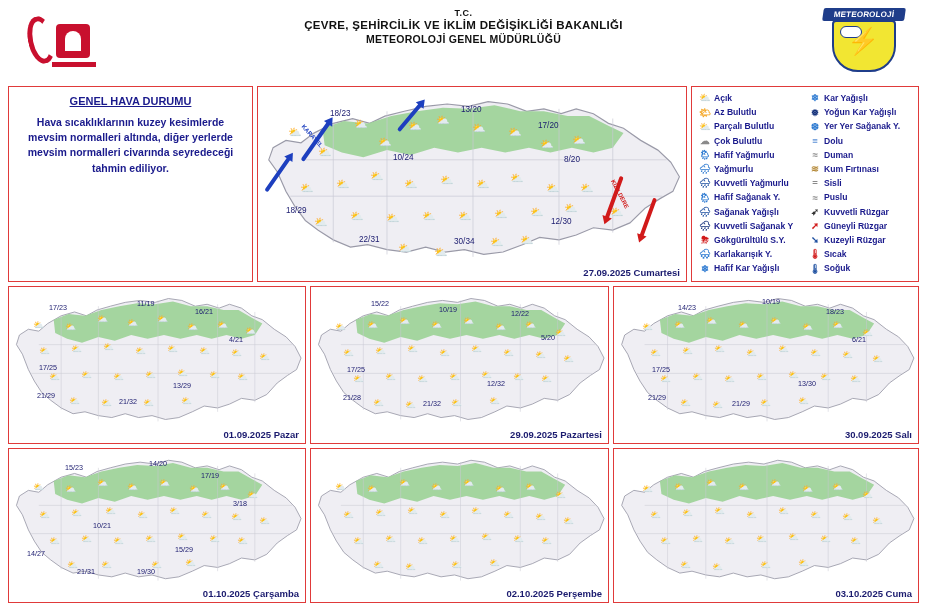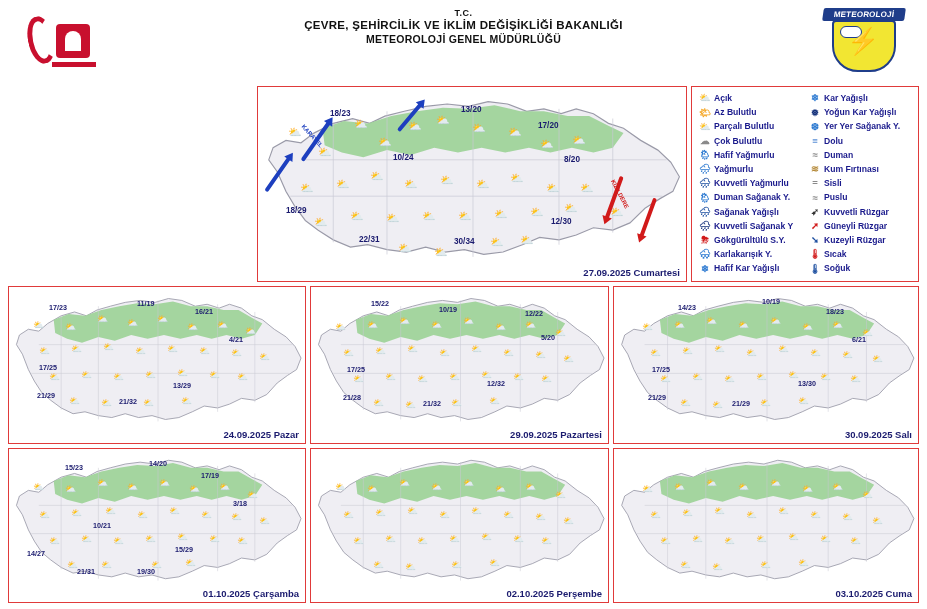--- a/index.html
+++ b/index.html
@@ -183,21 +183,21 @@
   .wicon {
     position: absolute;
     font-size: 11px;
     line-height: 1;
     user-select: none;
   }
   .wicon.sm { font-size: 9px; }
   .temp {
     position: absolute;
     font-size: 7.2px;
-    font-weight: bold;
+    font-weight: normal;
     color: #1a1a6e;
     white-space: nowrap;
   }
   .temp.main { font-size: 8.2px; }
 
   .arrow {
     position: absolute;
     transform-origin: center;
   }
   .arrow .shaft {
@@ -240,20 +240,24 @@
 
     <div class="logo-right">
       <div class="mgm-band">METEOROLOJİ</div>
       <div class="mgm-shield">
         <div class="cloudi"></div>
         <div class="bolt">⚡</div>
       </div>
     </div>
   </div>
 
+  <div class="panel" id="summary">
+    <div class="title">GENEL HAVA DURUMU</div>
+    <div class="body">Hava sıcaklıklarının kuzey kesimlerde mevsim normalleri altında, diğer yerlerde mevsim normalleri civarında seyredeceği tahmin ediliyor.</div>
+  </div>
 
   <div class="panel" id="main-map">
     <div class="map-canvas">
         <svg class="turkey" width="430" height="182" viewBox="0 0 400 150" preserveAspectRatio="none">
           <rect x="0" y="0" width="400" height="150" fill="#ffffff"></rect>
           <path d="M18,70 L10,60 L14,50 L26,44 L40,46 L52,38 L70,30 L88,26 L104,30 L118,24 L136,20 L156,16 L176,14 L196,16 L214,12 L232,14 L250,20 L266,18 L282,22 L296,18 L312,22 L326,30 L340,34 L356,44 L372,52 L384,62 L392,74 L386,86 L374,92 L360,100 L346,112 L330,118 L312,116 L296,122 L280,126 L262,124 L246,130 L228,136 L210,138 L192,134 L174,136 L156,132 L138,136 L120,134 L102,130 L86,132 L70,126 L56,118 L44,110 L34,98 L26,86 Z" fill="#efeef3" stroke="#9a9aa8" stroke-width="1"></path>
           <path d="M60,34 L80,28 L102,30 L124,24 L148,20 L172,17 L196,18 L220,15 L244,20 L266,20 L288,24 L308,24 L326,32 L340,38 L330,50 L312,54 L292,50 L272,54 L252,50 L230,54 L208,50 L186,54 L164,50 L142,56 L120,52 L98,58 L78,54 L62,48 Z" fill="#9fd39a" opacity="0.95"></path>
           <g stroke="#c9c9d4" stroke-width="0.6" fill="none">
             <line x1="40" y1="60" x2="380" y2="60"></line>
             <line x1="30" y1="90" x2="376" y2="90"></line>
@@ -357,21 +361,21 @@
           <div class="legend-item">
             <span class="legend-ico" style="color: rgb(45, 122, 209);">🌧</span>
             <span>Yağmurlu</span>
           </div>
           <div class="legend-item">
             <span class="legend-ico" style="color: rgb(29, 79, 160);">🌧</span>
             <span>Kuvvetli Yağmurlu</span>
           </div>
           <div class="legend-item">
             <span class="legend-ico" style="color: rgb(45, 122, 209);">🌦</span>
-            <span>Duman Sağanak Y.</span>
+            <span>Hafif Sağanak Y.</span>
           </div>
           <div class="legend-item">
             <span class="legend-ico" style="color: rgb(29, 79, 160);">🌧</span>
             <span>Sağanak Yağışlı</span>
           </div>
           <div class="legend-item">
             <span class="legend-ico" style="color: rgb(19, 48, 122);">🌧</span>
             <span>Kuvvetli Sağanak Y</span>
           </div>
           <div class="legend-item">
@@ -489,21 +493,21 @@
         <span class="wicon sm" style="left: 172px; top: 110px;">⛅</span>
         <span class="temp" style="left: 40px; top: 16px;">17/23</span>
         <span class="temp" style="left: 128px; top: 12px;">11/19</span>
         <span class="temp" style="left: 186px; top: 20px;">16/21</span>
         <span class="temp" style="left: 220px; top: 48px;">4/21</span>
         <span class="temp" style="left: 30px; top: 76px;">17/25</span>
         <span class="temp" style="left: 164px; top: 94px;">13/29</span>
         <span class="temp" style="left: 28px; top: 104px;">21/29</span>
         <span class="temp" style="left: 110px; top: 110px;">21/32</span>
       </div>
-    <div class="panel-label">24.09.2025 Pazar</div>
+    <div class="panel-label">01.09.2025 Pazar</div>
   </div>
   <div class="panel" id="day-29">
     <div class="map-canvas">
         <svg class="turkey" width="299" height="144" viewBox="0 0 400 150" preserveAspectRatio="none">
           <rect x="0" y="0" width="400" height="150" fill="#ffffff"></rect>
           <path d="M18,70 L10,60 L14,50 L26,44 L40,46 L52,38 L70,30 L88,26 L104,30 L118,24 L136,20 L156,16 L176,14 L196,16 L214,12 L232,14 L250,20 L266,18 L282,22 L296,18 L312,22 L326,30 L340,34 L356,44 L372,52 L384,62 L392,74 L386,86 L374,92 L360,100 L346,112 L330,118 L312,116 L296,122 L280,126 L262,124 L246,130 L228,136 L210,138 L192,134 L174,136 L156,132 L138,136 L120,134 L102,130 L86,132 L70,126 L56,118 L44,110 L34,98 L26,86 Z" fill="#efeef3" stroke="#9a9aa8" stroke-width="1"></path>
           <path d="M60,34 L80,28 L102,30 L124,24 L148,20 L172,17 L196,18 L220,15 L244,20 L266,20 L288,24 L308,24 L326,32 L340,38 L330,50 L312,54 L292,50 L272,54 L252,50 L230,54 L208,50 L186,54 L164,50 L142,56 L120,52 L98,58 L78,54 L62,48 Z" fill="#9fd39a" opacity="0.95"></path>
           <g stroke="#c9c9d4" stroke-width="0.6" fill="none">
             <line x1="40" y1="60" x2="380" y2="60"></line>
             <line x1="30" y1="90" x2="376" y2="90"></line>
@@ -536,21 +540,21 @@
         <span class="wicon sm" style="left: 138px; top: 86px;">⛅</span>
         <span class="wicon sm" style="left: 170px; top: 84px;">⛅</span>
         <span class="wicon sm" style="left: 202px; top: 86px;">⛅</span>
         <span class="wicon sm" style="left: 230px; top: 88px;">⛅</span>
         <span class="wicon sm" style="left: 62px; top: 112px;">⛅</span>
         <span class="wicon sm" style="left: 94px; top: 114px;">⛅</span>
         <span class="wicon sm" style="left: 140px; top: 112px;">⛅</span>
         <span class="wicon sm" style="left: 178px; top: 110px;">⛅</span>
         <span class="temp" style="left: 60px; top: 12px;">15/22</span>
         <span class="temp" style="left: 128px; top: 18px;">10/19</span>
-        <span class="temp" style="left: 214px; top: 22px; text-align: center;">12/22</span>
+        <span class="temp" style="left: 200px; top: 22px; text-align: center;">12/22</span>
         <span class="temp" style="left: 230px; top: 46px;">5/20</span>
         <span class="temp" style="left: 36px; top: 78px;">17/25</span>
         <span class="temp" style="left: 176px; top: 92px;">12/32</span>
         <span class="temp" style="left: 32px; top: 106px;">21/28</span>
         <span class="temp" style="left: 112px; top: 112px;">21/32</span>
       </div>
     <div class="panel-label">29.09.2025 Pazartesi</div>
   </div>
   <div class="panel" id="day-30">
     <div class="map-canvas">

